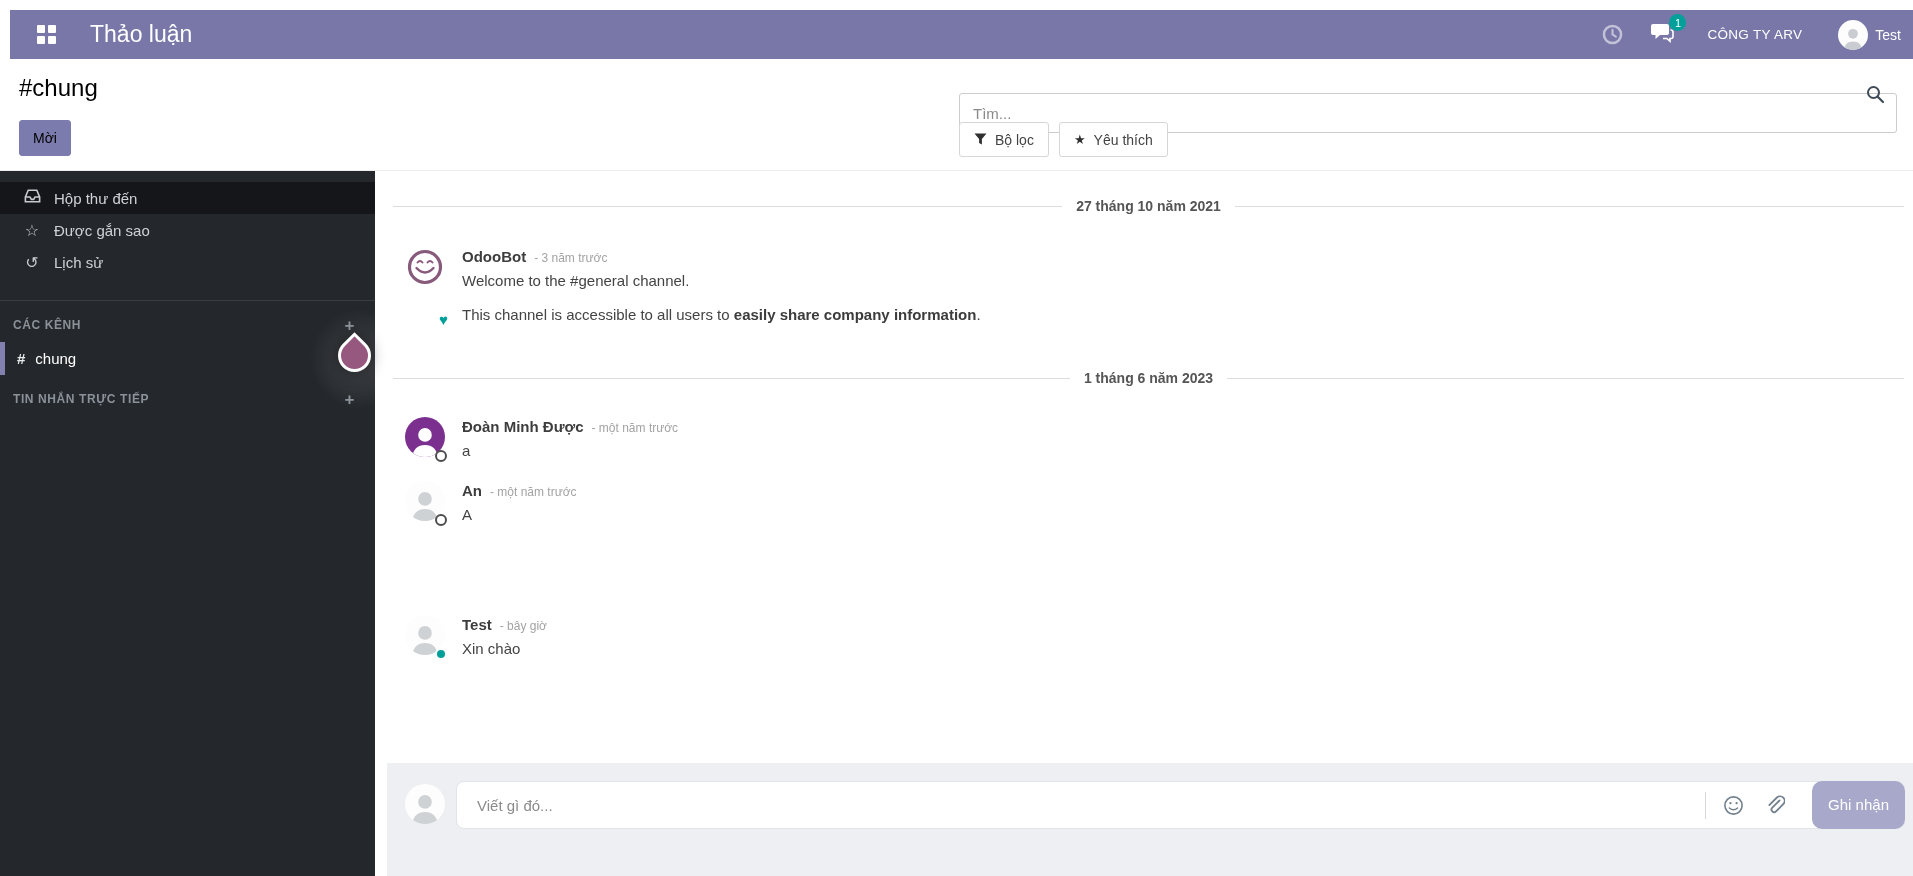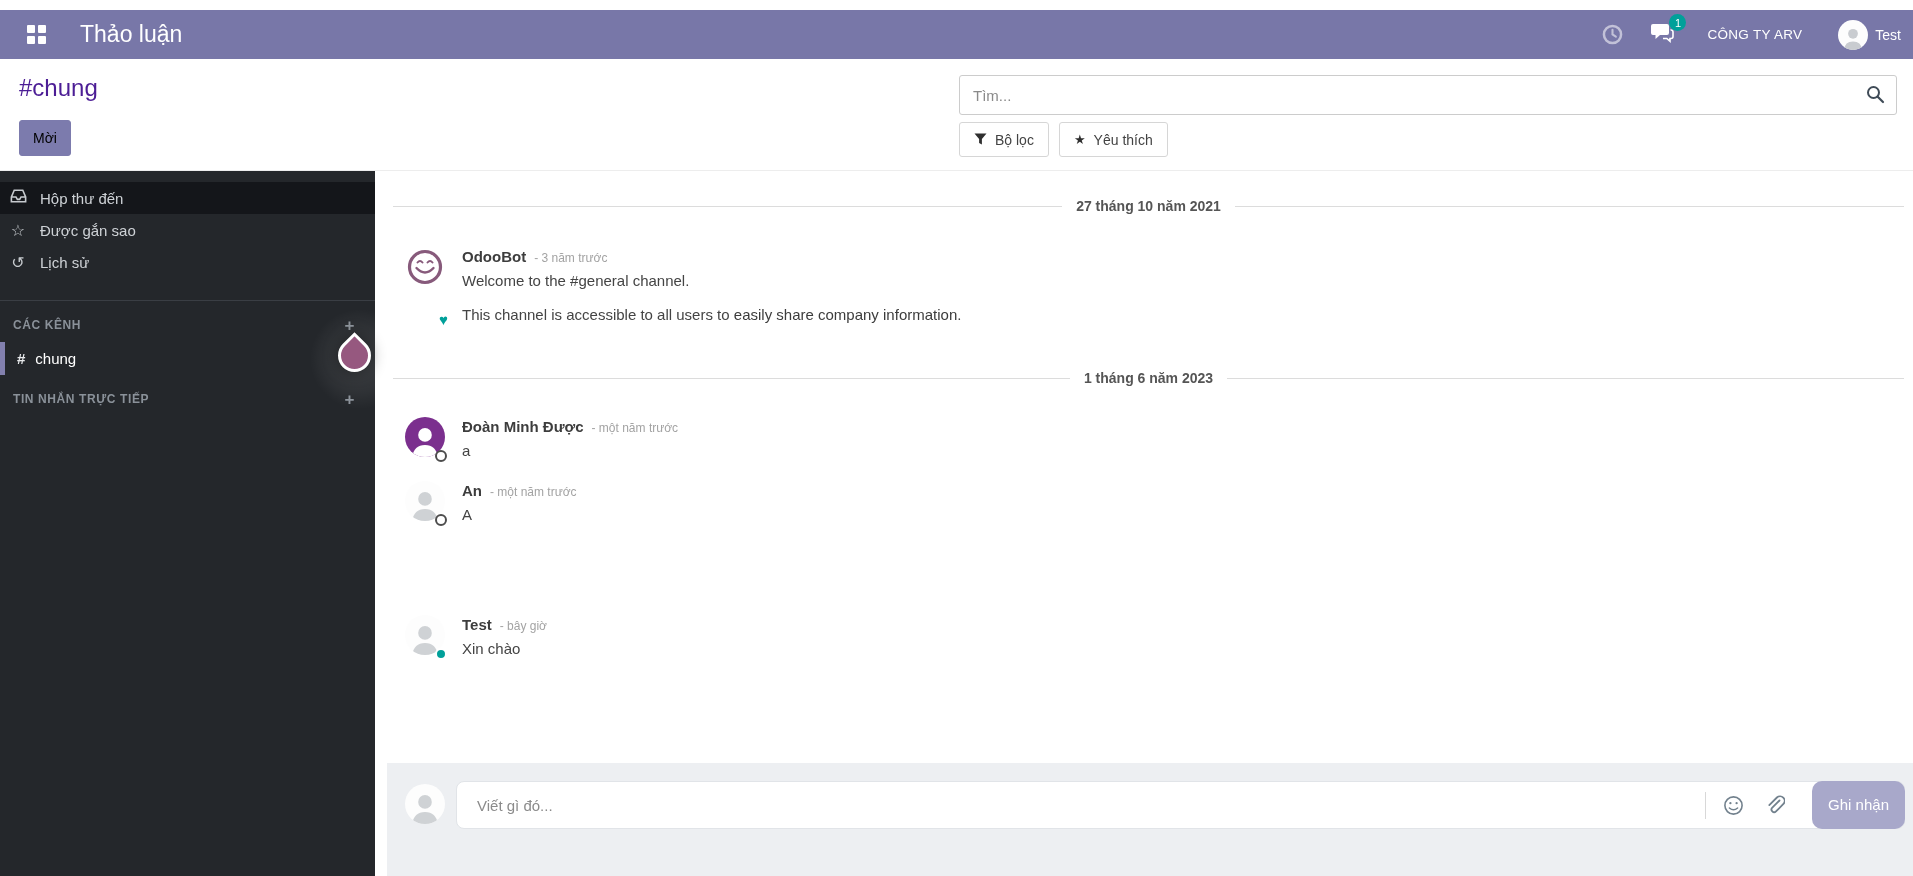--- a/index.html
+++ b/index.html
@@ -1,47 +1,47 @@
 <!DOCTYPE html>
 <html style="--topbar: #7877a8; --accent: #7c7bad; --log-button: #a8a8ca; --teal: #00a09a; --sidebar-bg: #24272b; --sidebar-active: #14161a; --channel-accent: #8280ae; --odoobot: #875a7b; --user-purple: #7b2f8e; --droplet: #96587f;"><head>
 <meta charset="utf-8">
 <style>
   * { margin:0; padding:0; box-sizing:border-box; }
   body { font-family:"Liberation Sans", sans-serif; background:#fff; }
   .page { position:relative; width:1913px; height:876px; background:#fff; overflow:hidden; }
 
   
-  .navbar { position:absolute; top:10px; left:0; right:0; height:49px; background:var(--topbar); display:flex; align-items:center; }
+  .navbar { position:absolute; top:10px; left:10px; right:0; height:49px; background:var(--topbar); display:flex; align-items:center; }
   .apps-btn { margin-left:27px; width:20px; height:20px; display:grid; grid-template-columns:8px 8px; grid-template-rows:8px 8px; gap:3px; cursor:pointer; }
   .apps-btn span { background:#fff; border-radius:1px; }
   .nav-title { margin-left:33px; font-size:23px; color:#fff; font-weight:400; }
   .nav-right { margin-left:auto; display:flex; align-items:center; padding-right:12px; }
   .nav-icon { display:flex; align-items:center; }
   .chat-wrap { position:relative; margin-left:27px; }
   .badge { position:absolute; top:-8px; right:-11px; width:17px; height:17px; background:var(--teal); color:#fff; font-size:11px; border-radius:50%; display:flex; align-items:center; justify-content:center; }
   .company { margin-left:32px; color:#fff; font-size:13.5px; letter-spacing:.3px; }
   .nav-avatar { margin-left:36px; width:30px; height:30px; border-radius:50%; background:#fdfdfd; overflow:hidden; display:flex; align-items:flex-end; justify-content:center; }
   .nav-user { margin-left:7px; color:#fff; font-size:14px; }
 
   
   .header { position:absolute; top:59px; left:0; right:0; height:112px; background:#fff; border-bottom:1px solid #ededed; }
-  .channel-title { position:absolute; left:19px; top:15px; font-size:24px; color:#4c1d95;text-align:right; }
+  .channel-title { position:absolute; left:19px; top:15px; font-size:24px; color:#000000;text-align:right; }
   .invite-btn { position:absolute; left:19px; top:61px; background:var(--accent); color:#000000; border:1px solid var(--accent); border-radius:3px; font-size:14px; padding:9px 13px; cursor:pointer; font-family:inherit;text-align:right; }
   .search-box { position:absolute; left:959px; top:16px; width:938px; height:40px; }
-  .search-input { width:100%; height:100%; border:1px solid #cccccc; border-radius:3px; font-size:15px; color:#555; padding:0 44px 0 13px; font-family:inherit; outline:none; }
+  .search-input { width:100%; height:100%; border:1px solid #cccccc; border-radius:3px; font-size:15px; color:#555; padding:0 44px 0 13px; font-family:inherit; outline:none;margin-top:18px; }
   .search-input::placeholder { color:#8a8a8a; }
   .search-glass { position:absolute; right:12px; top:10px; cursor:pointer; }
   .filter-row { position:absolute; left:959px; top:63px; display:flex; gap:10px; }
   .flt-btn { display:flex; align-items:center; gap:8px; height:35px; padding:0 14px; background:#fff; border:1px solid #d6d6d6; border-radius:3px; font-size:14px; color:#434343; cursor:pointer; font-family:inherit; }
   .flt-btn .glyph { font-size:13px; color:#2f2f2f; }
 
   
   .sidebar { position:absolute; top:171px; left:0; width:375px; bottom:0; background:var(--sidebar-bg); color:#ced2d6; }
   .side-nav { padding-top:11px; }
-  .side-item { height:32px; display:flex; align-items:center; padding-left:8px; gap:12px; font-size:15px; cursor:pointer; }
+  .side-item { height:32px; display:flex; align-items:center; padding-left:22px; gap:12px; font-size:15px; cursor:pointer; }
   .side-item.active { background:var(--sidebar-active); }
   .side-glyph { width:20px; text-align:center; font-size:16px; color:#c6cace; }
   .side-sep { border-top:1px solid #3a3e44; margin-top:22px; }
   .section-h { display:flex; align-items:center; height:28px; margin-top:10px; padding:0 20px 0 13px; font-size:12px; font-weight:bold; color:#8a9199; letter-spacing:.6px; }
   .plus-btn { margin-left:auto; font-size:17px; font-weight:bold; color:#8a9199; cursor:pointer; line-height:1; }
   .channel-item { height:33px; margin-top:3px; display:flex; align-items:center; gap:10px; padding-left:12px; border-left:5px solid var(--channel-accent); font-size:15px; color:#fff; cursor:pointer; }
   .hash { font-weight:bold; font-size:15px; color:#e8eaec; }
   .droplet-zone { position:absolute; left:318px; top:140px; width:86px; height:96px; pointer-events:none; }
   .droplet-glow { position:absolute; left:-8px; top:-6px; width:100px; height:104px; background:radial-gradient(circle at 50% 52%, rgba(255,255,255,.13) 0%, rgba(255,255,255,.05) 45%, transparent 68%); }
   .droplet { position:absolute; left:20px; top:28px; width:33px; height:33px; background:var(--droplet); border:3px solid #fff; border-radius:0 50% 50% 50%; transform:rotate(45deg); box-shadow:0 0 16px rgba(0,0,0,.45); }
@@ -59,21 +59,21 @@
   .status { position:absolute; right:-2px; bottom:-3px; width:12px; height:12px; border-radius:50%; }
   .status.offline { background:#fff; border:2px solid #4d4d4d; }
   .status.online { background:var(--teal); border:2px solid #fff; }
   .status.heart { color:var(--teal); font-size:15px; line-height:10px; width:auto; height:auto; right:-3px; bottom:-2px; text-shadow:0 0 2px #fff; }
   .msg-body { margin-left:17px; padding-top:1px; }
   .msg-head { display:flex; align-items:baseline; }
   .author { font-weight:bold; font-size:15px; color:#3d3d3d; }
   .time { margin-left:8px; font-size:12px; color:#a3a3a3; }
   .text { margin-top:7px; font-size:15px; color:#444; }
   .text + .text { margin-top:17px; }
-  .text b { font-weight:normal; color:#3c3c3c; }
+  .text b { font-weight:bold; color:#3c3c3c; }
 
   
   .composer { height:113px; background:#edeff2; display:flex; align-items:flex-start; padding:18px 8px 0 18px; }
   .composer .avatar-col { margin-top:3px; }
   .composer-box { flex:1; height:48px; margin-left:11px; background:#fff; border:1px solid #e1e4e8; border-radius:8px; display:flex; align-items:center; }
   .composer-input { flex:1; border:none; outline:none; font-size:15px; color:#555; padding:0 16px 0 20px; font-family:inherit; background:transparent; height:100%; }
   .composer-input::placeholder { color:#8b8b8b; }
   .comp-sep { width:1px; height:27px; background:#d8d8d8; }
   .comp-icon { margin:0 17px; cursor:pointer; display:flex; }
   .comp-icon + .comp-icon { margin-left:4px; }

